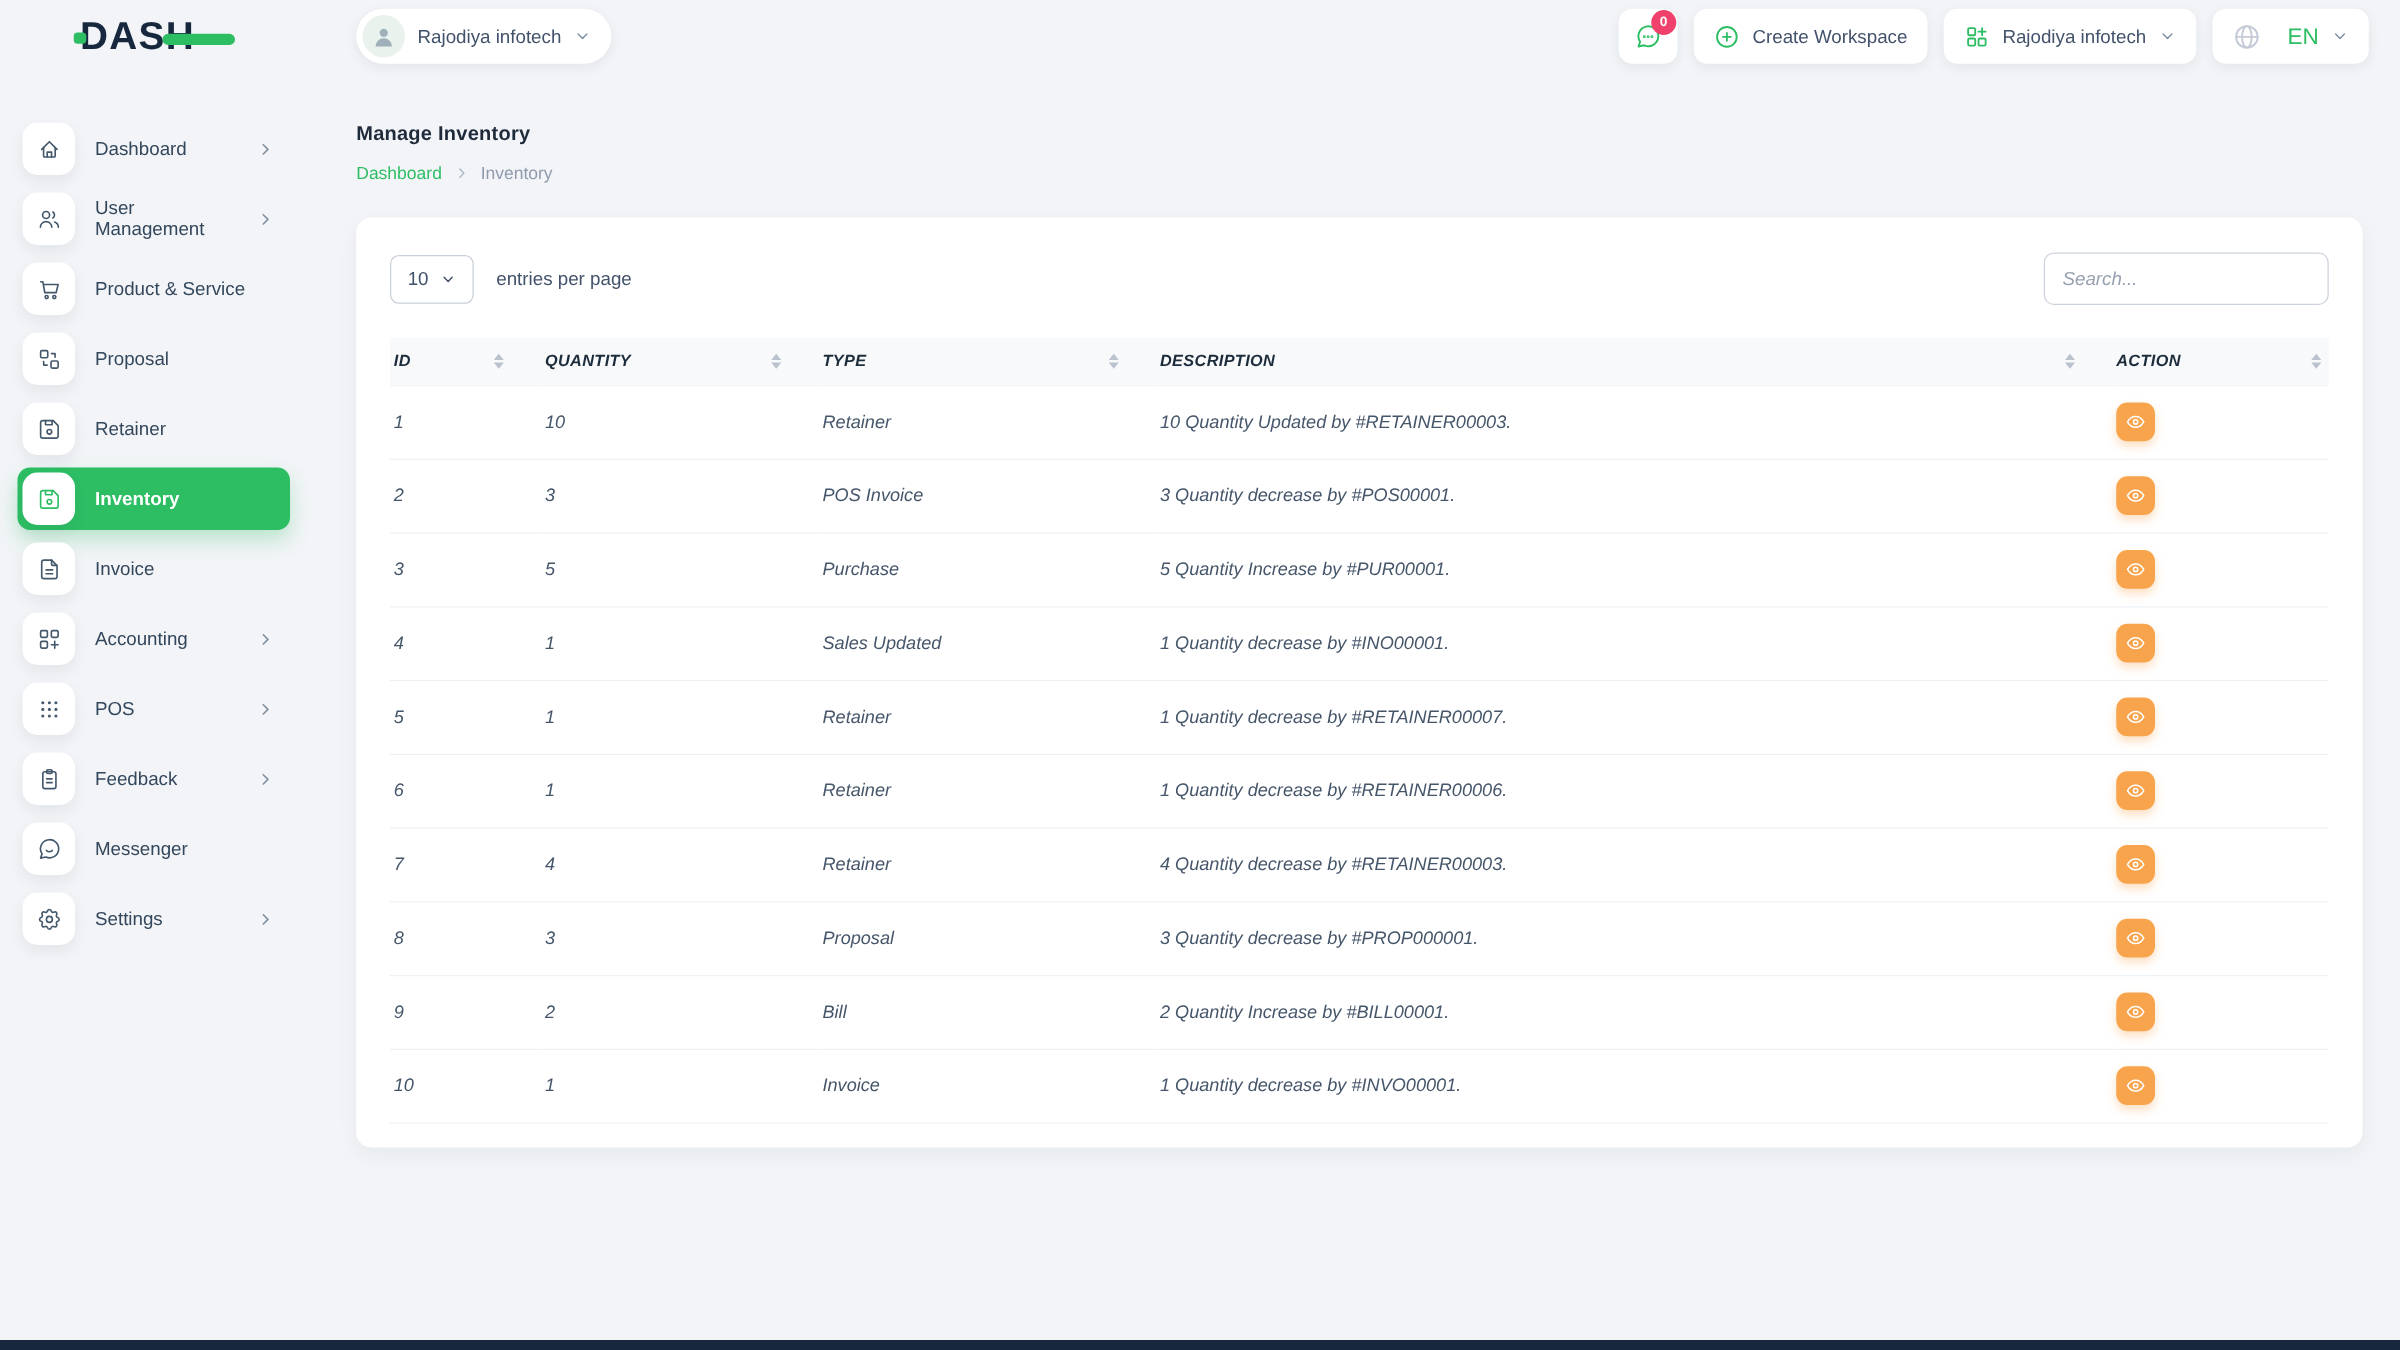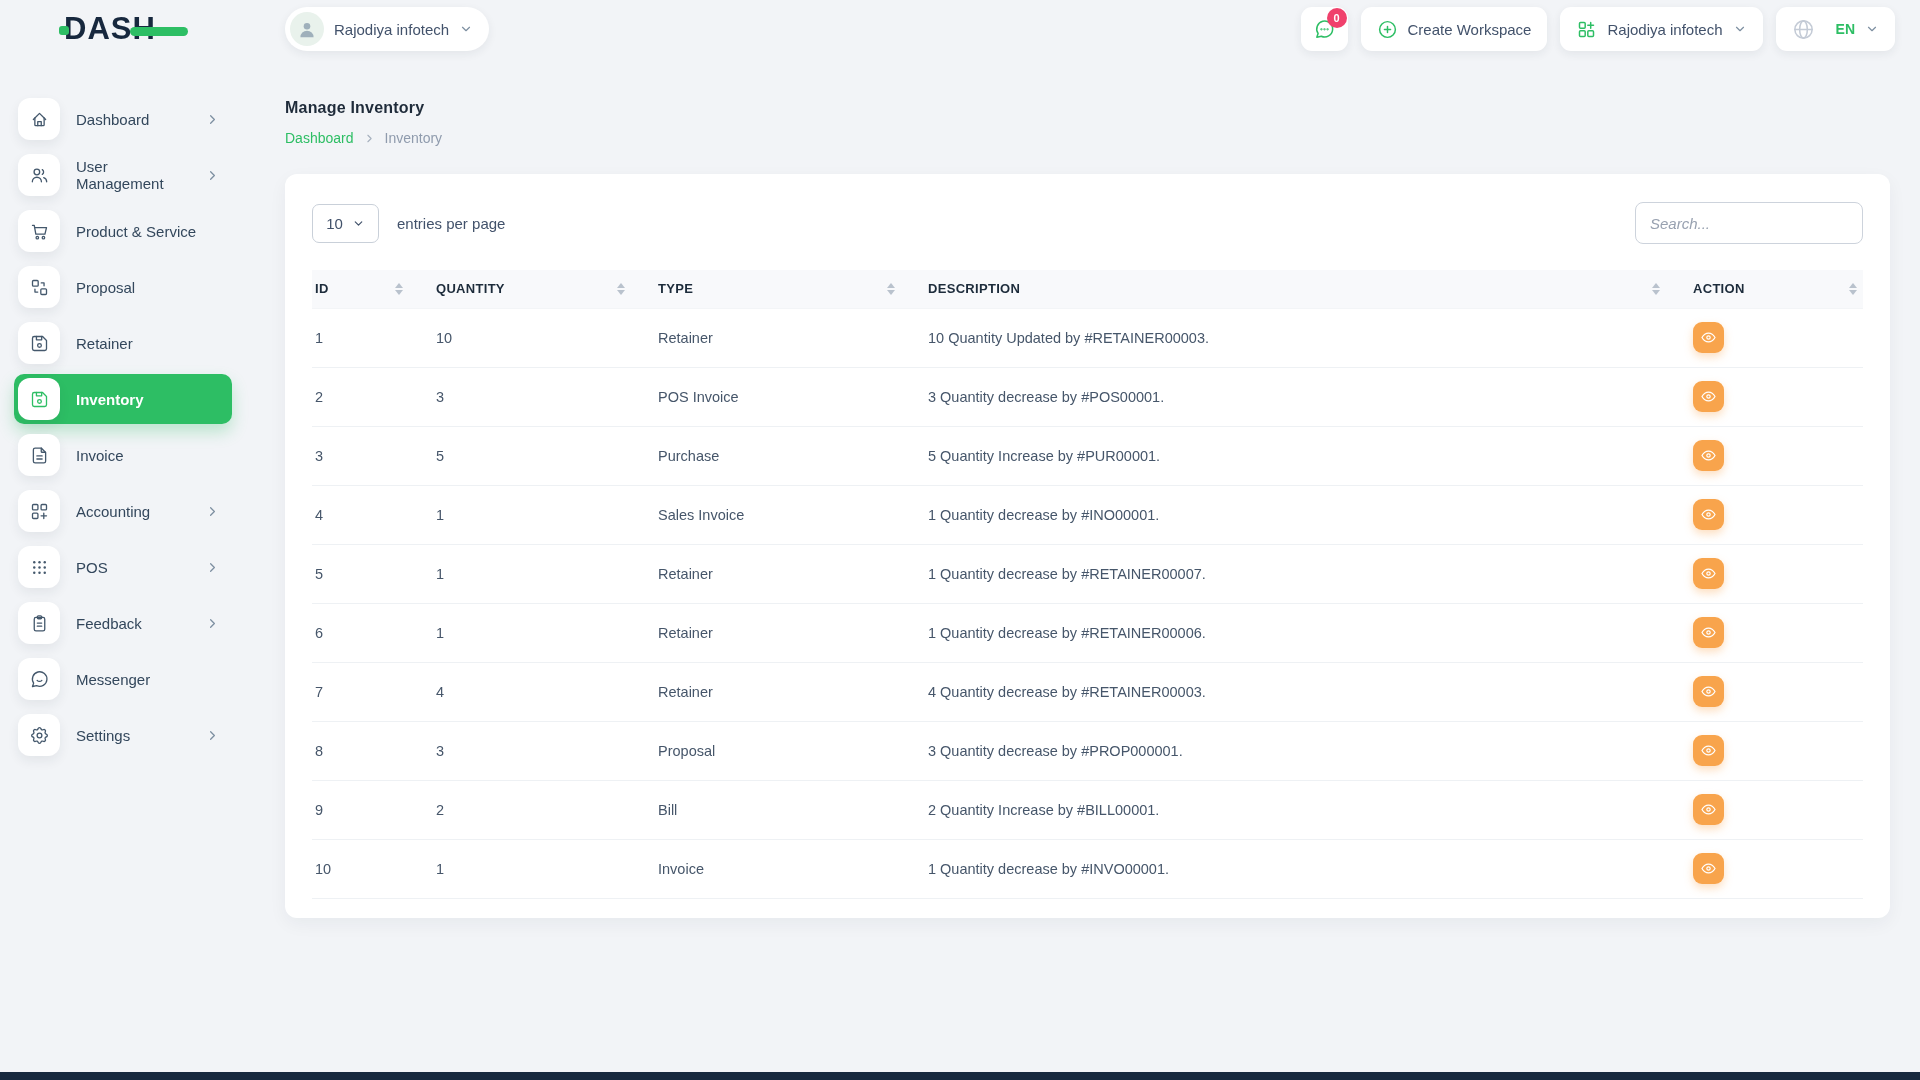--- a/index.html
+++ b/index.html
@@ -32,21 +32,21 @@
         display:flex;align-items:center;gap:10px;height:44px;padding:0 16px;font-size:15px;
         color:#42526B;cursor:pointer;font-family:inherit;}
   .ws-pill{margin-left:45px;border-radius:22px;padding:0 16px 0 5px;font-weight:500;}
   .avatar{width:34px;height:34px;border-radius:50%;background:#E9F2EC;display:flex;align-items:center;justify-content:center;overflow:hidden;}
   .topbar-spacer{flex:1;}
   .topbar-right{display:flex;align-items:center;gap:13px;margin-right:25px;}
   .chat-btn{position:relative;width:47px;justify-content:center;padding:0;}
   .badge{position:absolute;top:1px;right:1px;min-width:20px;height:20px;border-radius:10px;
          background:var(--badge-pink);color:#fff;font-size:11px;font-weight:700;
          display:flex;align-items:center;justify-content:center;padding:0 5px;}
-  .lang-label{color:var(--primary-green);font-weight:700;font-size:14px;padding-left:11px;}
+  .lang-label{color:var(--primary-green);font-weight:400;font-size:18px;padding-left:11px;}
   .pill-label{font-weight:500;}
 
   
   .sidebar{position:absolute;left:0;top:58px;width:240px;bottom:8px;padding:36px 0 0 14px;}
   .side-item{display:flex;align-items:center;gap:16px;height:50px;margin-bottom:6px;
              padding:0 12px 0 4px;border-radius:10px;cursor:pointer;width:218px;}
   .icon-tile{width:42px;height:42px;border-radius:12px;background:#fff;flex-shrink:0;
              box-shadow:0 5px 12px rgba(23,40,62,.07);display:flex;align-items:center;justify-content:center;}
   .icon-tile svg{width:21px;height:21px;stroke:#44586C;color:#44586C;stroke-width:1.5;}
   .side-label{font-size:15px;font-weight:500;color:#33475C;flex:1;}
@@ -69,21 +69,21 @@
   .controls-left{display:flex;align-items:center;gap:18px;}
   .entries-select{width:67px;height:39px;border:1px solid #C9D0D9;border-radius:7px;background:#fff;
                   display:flex;align-items:center;justify-content:center;gap:9px;font-size:15px;
                   color:#42526B;cursor:pointer;font-family:inherit;}
   .entries-select svg{width:13px;height:13px;stroke:#42526B;stroke-width:2.2;fill:none;}
   .entries-label{font-size:15px;color:#42526B;}
   .search-input{width:228px;height:42px;border:1px solid #CDD3DC;border-radius:8px;padding:0 14px;
                 font-size:15px;color:#42526B;font-family:inherit;background:#fff;outline:none;font-style:italic;}
   .search-input::placeholder{color:#98A1B0;}
 
-  table{width:100%;border-collapse:collapse;table-layout:fixed;}
+  table{width:100%;border-collapse:collapse;table-layout:fixed;font-style:italic;}
   thead th{background:#F8F9FB;height:38px;font-size:13px;font-weight:700;color:#1D2C3B;
            text-align:left;letter-spacing:.3px;cursor:pointer;padding-left:3px;}
   .th-inner{display:flex;align-items:center;justify-content:space-between;padding-right:30px;}
   th:last-child .th-inner{padding-right:6px;}
   .sort{display:flex;flex-direction:column;gap:2px;}
   .sort i{display:block;width:0;height:0;border-left:4px solid transparent;border-right:4px solid transparent;}
   .sort .up{border-bottom:5px solid #B9C2CD;}
   .sort .down{border-top:5px solid #B9C2CD;}
   tbody td{height:59px;font-size:14.5px;color:var(--text-main);border-bottom:1px solid #EEF1F4;padding-left:3px;}
   tbody tr:first-child td{border-top:1px solid #F3F5F7;}
@@ -453,21 +453,21 @@
                 <svg class="stroke-ic" viewBox="0 0 24 24">
                   <path d="M2.8 12S6.3 5.8 12 5.8 21.2 12 21.2 12 17.7 18.2 12 18.2 2.8 12 2.8 12z"></path>
                   <circle cx="12" cy="12" r="2.4"></circle>
                 </svg>
               </button>
             </td>
           </tr>
           <tr>
             <td>4</td>
             <td>1</td>
-            <td>Sales Invoice</td>
+            <td>Sales Updated</td>
             <td>1 Quantity decrease by #INO00001.</td>
             <td>
               <button class="eye-btn">
                 <svg class="stroke-ic" viewBox="0 0 24 24">
                   <path d="M2.8 12S6.3 5.8 12 5.8 21.2 12 21.2 12 17.7 18.2 12 18.2 2.8 12 2.8 12z"></path>
                   <circle cx="12" cy="12" r="2.4"></circle>
                 </svg>
               </button>
             </td>
           </tr>

